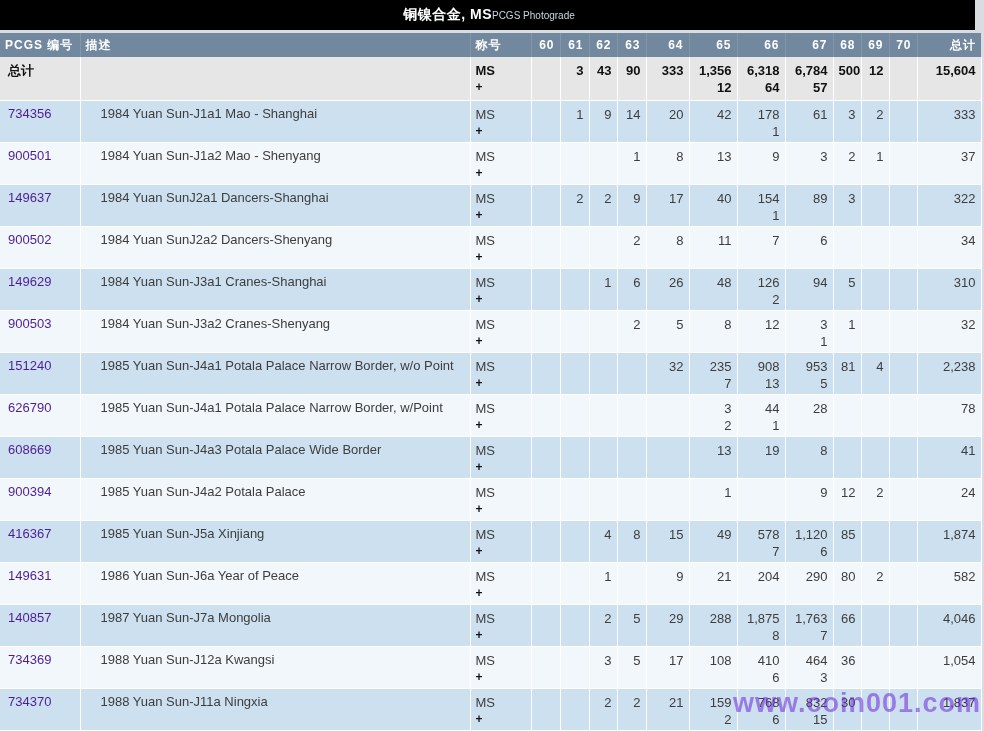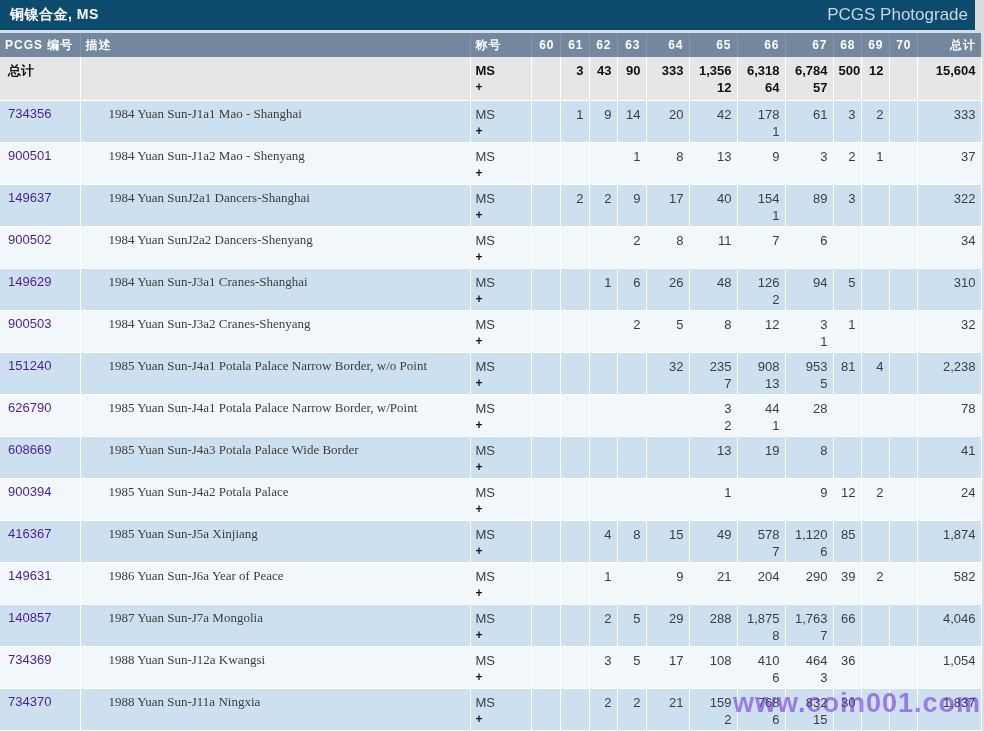--- a/index.html
+++ b/index.html
@@ -3,26 +3,26 @@
 <meta charset="utf-8">
 <style>
   * { margin:0; padding:0; }
   html,body { width:984px; height:731px; overflow:hidden; }
   body {
     background:#d8dde2;
     font-family:"Liberation Sans","DejaVu Sans",sans-serif;
     position:relative;
   }
   .titlebar {
-    width:975px; height:30px; background:#0c4a6e;
-    display:flex; justify-content:space-between; align-items:center;
+    width:975px; height:30px; background:#000000;
+    display:flex; justify-content:center; align-items:center;
     box-sizing:border-box; padding:0 7px 0 10px;
   }
   .title-text { color:#ffffff; font-weight:bold; font-size:14px; letter-spacing:0.5px; }
-  .photograde { color:#c9d6e2; font-size:17px; }
+  .photograde { color:#c9d6e2; font-size:10px; }
   .topgap { height:3px; }
   table { border-collapse:collapse; table-layout:fixed; width:981px; }
   th, td { box-sizing:border-box; overflow:hidden; white-space:nowrap; }
   thead th {
     background:#71889e; color:#ffffff; font-size:12px; font-weight:bold;
     height:24px; padding:0 5px; border-right:1px solid #8496a8;
     letter-spacing:1px; vertical-align:middle;
   }
   thead th:last-child { border-right:none; }
   .h-left { text-align:left; }
@@ -31,21 +31,21 @@
   tbody td {
     border-right:1px solid #ffffff; border-bottom:1px solid #ffffff;
     vertical-align:top; font-size:13px; color:#3d3d3d;
     padding:5px 5px 0 5px; height:42px;
   }
   tr.totals-row td { background:#e6e6e6; font-weight:bold; color:#111111; height:43px; }
   tr.row-odd td { background:#cde0f0; }
   tr.row-even td { background:#f2f7fb; }
   td.c-pcgs { padding-left:8px; }
   .pcgs-link { color:#4c1d95; cursor:pointer; text-decoration:none; }
-  td.c-desc { padding-left:28px;font-family:Liberation Serif, serif; }
+  td.c-desc { padding-left:20px; }
   td.c-des { text-align:left; }
   td.c-val { text-align:right; }
   .l1, .l2 { line-height:17px; height:17px; }
   .plus { font-weight:bold; color:#111111; font-size:12px; }
   .watermark {
     position:absolute; top:688px; right:3px;
     font-size:27px; font-weight:bold; color:#6d28d9; opacity:0.55;
     letter-spacing:1px; z-index:5; pointer-events:none;
   }
 </style>
@@ -801,21 +801,21 @@
         </td>
         <td class="c-val">
           <div class="l1">204</div>
           <div class="l2"></div>
         </td>
         <td class="c-val">
           <div class="l1">290</div>
           <div class="l2"></div>
         </td>
         <td class="c-val">
-          <div class="l1">39</div>
+          <div class="l1">80</div>
           <div class="l2"></div>
         </td>
         <td class="c-val">
           <div class="l1">2</div>
           <div class="l2"></div>
         </td>
         <td class="c-val">
           <div class="l1"></div>
           <div class="l2"></div>
         </td>

